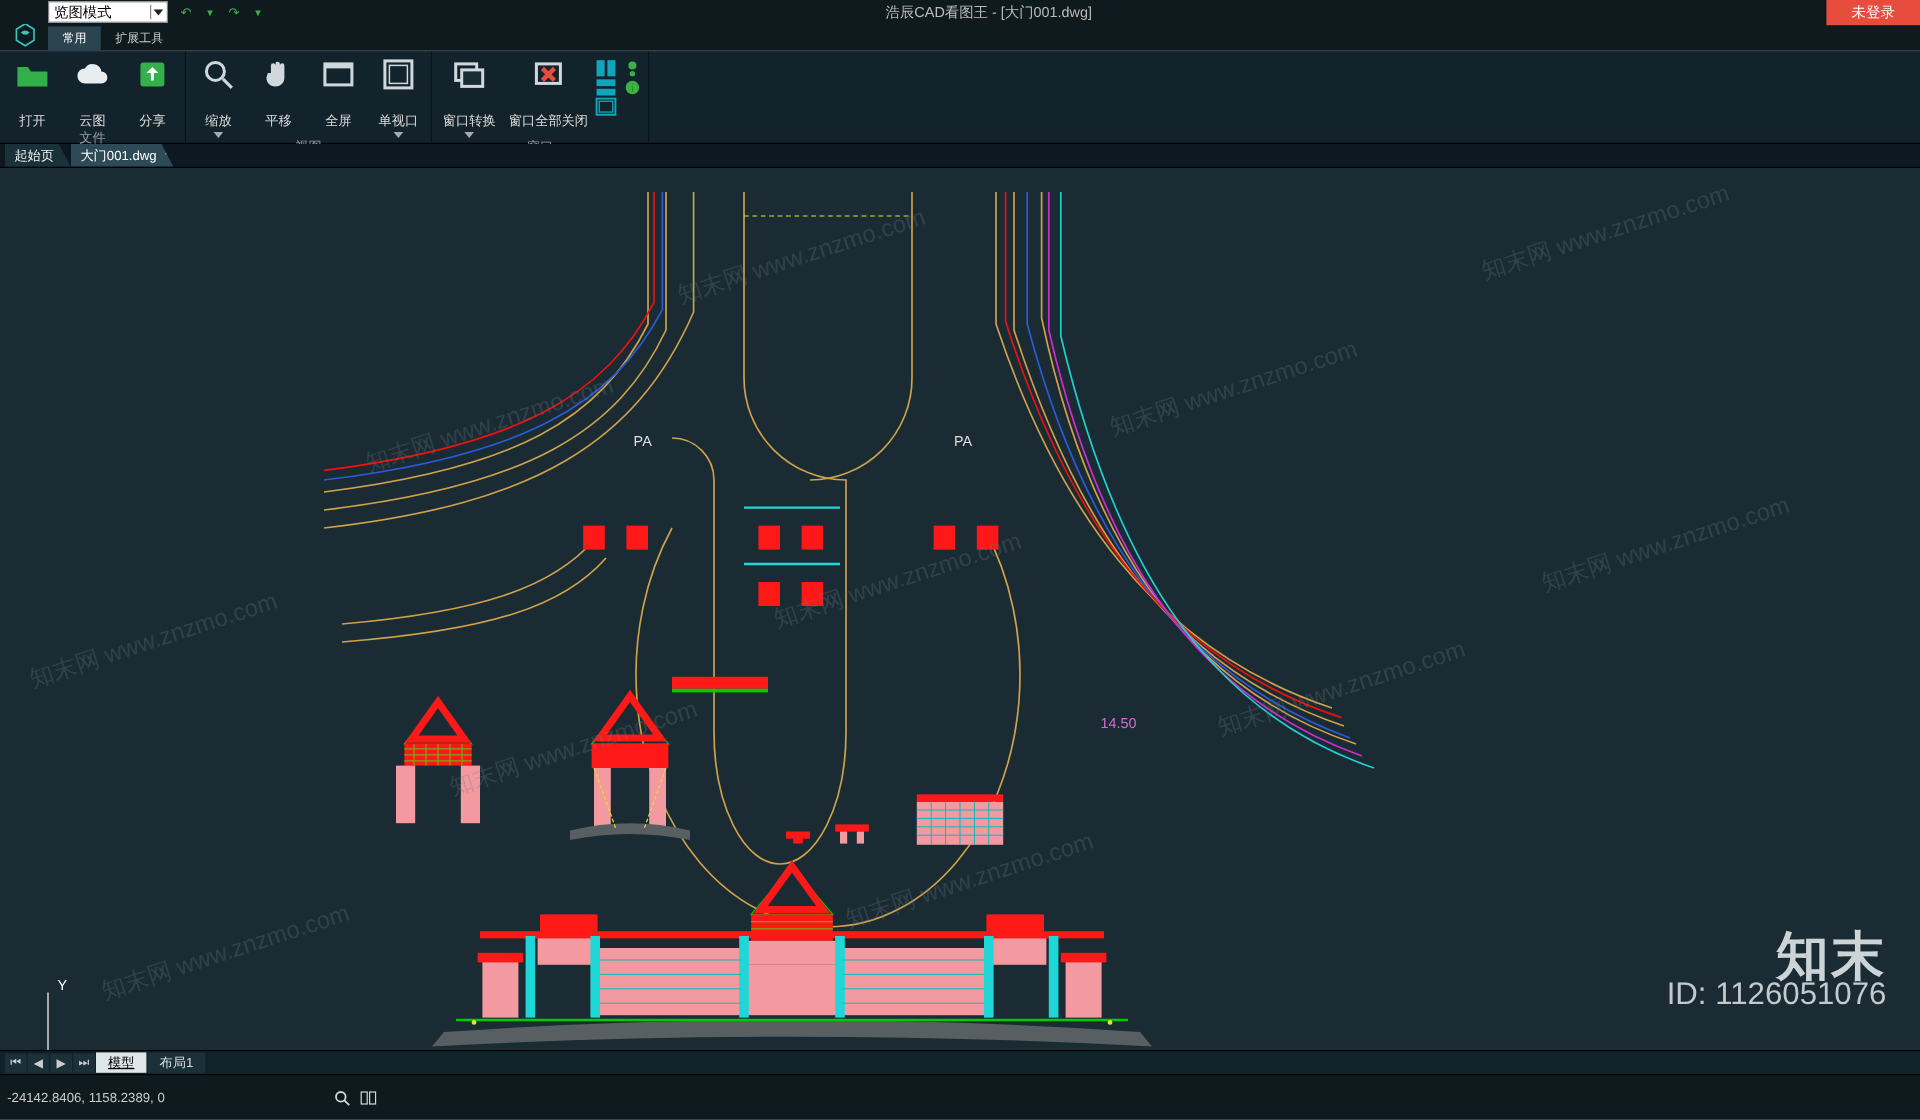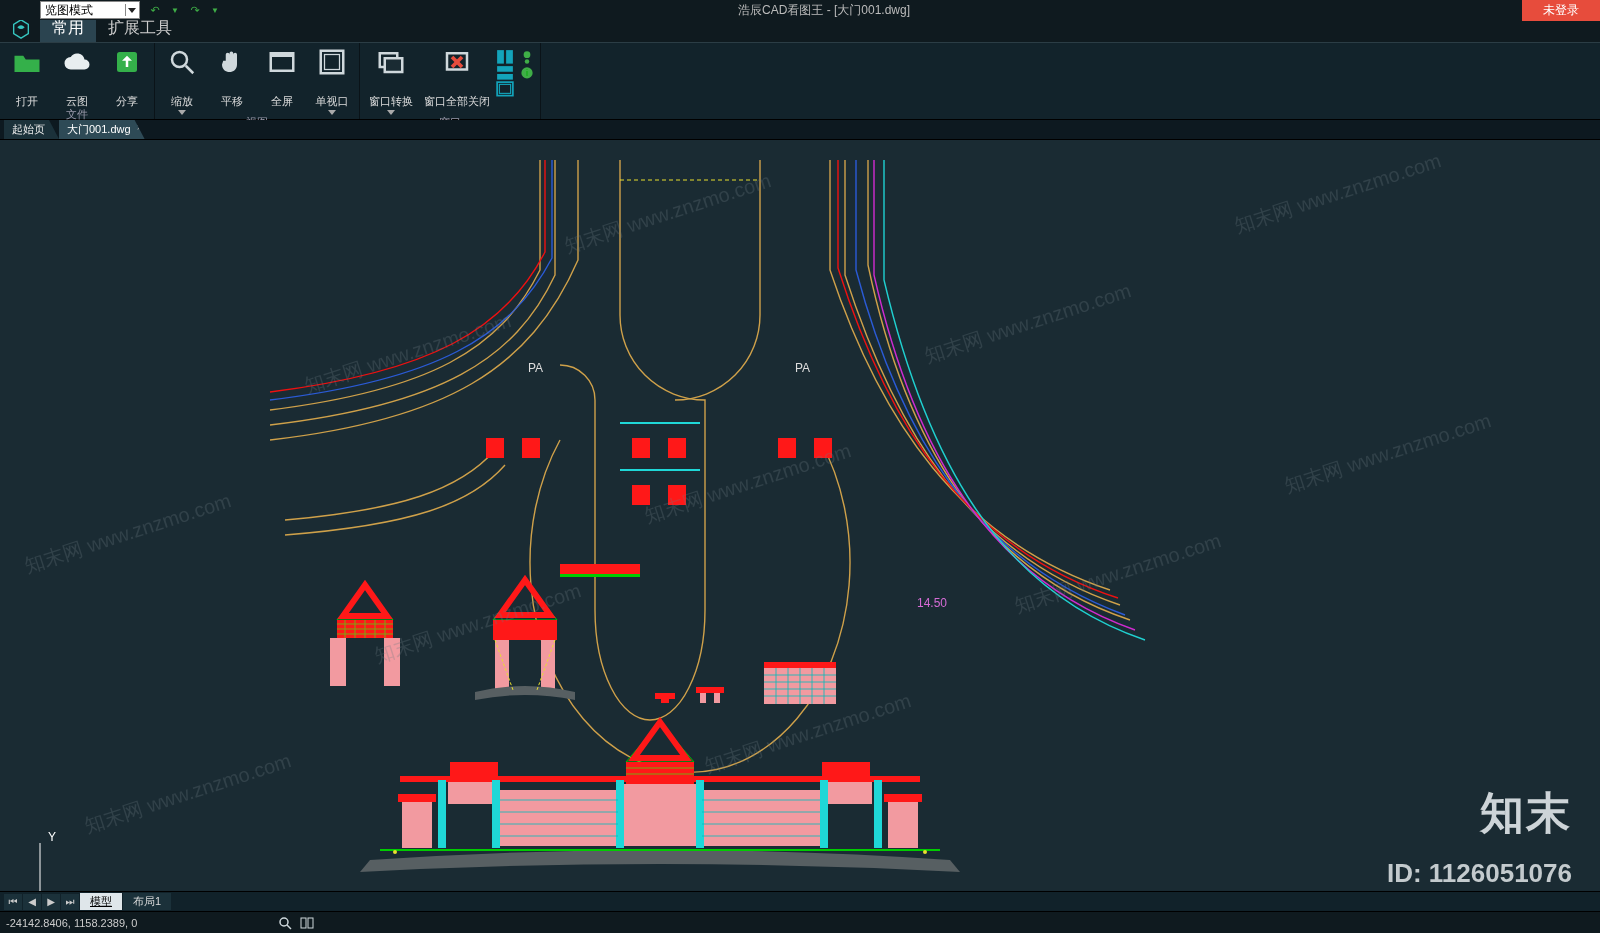--- a/index.html
+++ b/index.html
@@ -13,21 +13,21 @@
   .titlebar .mode-box .dd::after { content:""; border-left:4px solid transparent; border-right:4px solid transparent; border-top:5px solid #222; }
   .titlebar .q-icons { display:flex; gap:6px; margin-left:8px; }
   .titlebar .q-icons span { width:14px; height:14px; display:flex; align-items:center; justify-content:center; color:#3fae47; font-size:11px;}
   .titlebar .title-center { position:absolute; left:50%; transform:translateX(-50%); color:#bbb; font-size:12px;margin-left:24px;}
   .titlebar .login-badge { margin-left:auto; background:#e74c3c; color:#fff; padding:2px 21px; font-size:12px; white-space:nowrap;}
 
   
   .ribbon-head { display:flex; align-items:flex-end; height:22px; background:#0f1a1f; padding-left:8px; }
   .app-logo { width:26px; height:26px; margin-right:6px; display:flex; align-items:center; justify-content:center; }
   .app-logo svg { width:22px; height:22px; }
-  .ribbon-tab { padding:3px 12px; color:#ccc; font-size:16px;text-align:center;}
+  .ribbon-tab { padding:3px 12px; color:#ccc; font-size:10px;text-align:center;}
   .ribbon-tab.active { background:#2b4450; color:#fff;}
 
   
   .ribbon { display:flex; align-items:stretch; background:#12232b; border-top:1px solid #2b3d45; border-bottom:1px solid #000; height:78px; }
   .rib-group { display:flex; flex-direction:column; border-right:1px solid #0a1318; padding:2px 4px 0 4px; }
   .rib-group .items { display:flex; gap:4px; align-items:flex-start; flex:1; }
   .rib-item { width:46px; display:flex; flex-direction:column; align-items:center; gap:2px; padding-top:2px; cursor:pointer; }
   .rib-item .icon { width:30px; height:30px; display:flex; align-items:center; justify-content:center; }
   .rib-item .lbl { font-size:11px; color:#ddd; text-align:center; line-height:1.1;margin-top:16px;}
   .rib-item .dd-tri { width:0; height:0; border-left:4px solid transparent; border-right:4px solid transparent; border-top:5px solid #aaa; margin-top:1px;}
@@ -50,29 +50,29 @@
   .ucs { position:absolute; left:30px; bottom:60px; color:#fff; font-size:12px;}
   .ucs svg { width:70px; height:90px; overflow:visible;}
 
   
   .layout-tabs { height:20px; background:#11222a; display:flex; align-items:center; padding-left:4px; gap:0; border-top:1px solid #000;}
   .lt-btn { width:18px; height:16px; background:#1b313a; display:flex; align-items:center; justify-content:center; color:#ccc; font-size:10px; margin-right:1px; cursor:pointer;}
   .lt-tab { padding:1px 10px; background:#1b313a; color:#ddd; font-size:11px; margin-right:1px; cursor:pointer;}
   .lt-tab.active { background:#dfe6ea; color:#000;text-decoration:underline;}
 
   
-  .status { height:22px; background:#0f1a1f; display:flex; align-items:center; padding:0 6px; gap:10px; border-top:1px solid #000;}
+  .status { height:38px; background:#0f1a1f; display:flex; align-items:center; padding:0 6px; gap:10px; border-top:1px solid #000;}
   .status .coords { color:#ccc; font-size:11px;}
   .status .sicons { display:flex; gap:6px; margin-left:130px;}
   .status .sicons .si { width:16px; height:16px; display:flex; align-items:center; justify-content:center; cursor:pointer;}
   .status .sicons .si svg { width:14px; height:14px; }
 
   
   .wm-logo { position:absolute; right:28px; bottom:48px; color:#dde3e6; font-size:44px; font-weight:700; opacity:0.92; letter-spacing:2px; }
-  .wm-id   { position:absolute; right:28px; bottom:2px; color:#d2d8db; font-size:26px; font-weight:700; opacity:0.92; }
+  .wm-id   { position:absolute; right:28px; bottom:31px; color:#d2d8db; font-size:26px; font-weight:400; opacity:0.92; }
   .wm-diag { position:absolute; color:#6c7b82; opacity:0.28; font-size:20px; transform:rotate(-18deg); white-space:nowrap; pointer-events:none;}
 
 </style>
 </head>
 <body>
 
 <div class="app">
 
   <div class="titlebar">
     <div class="mode-box">

